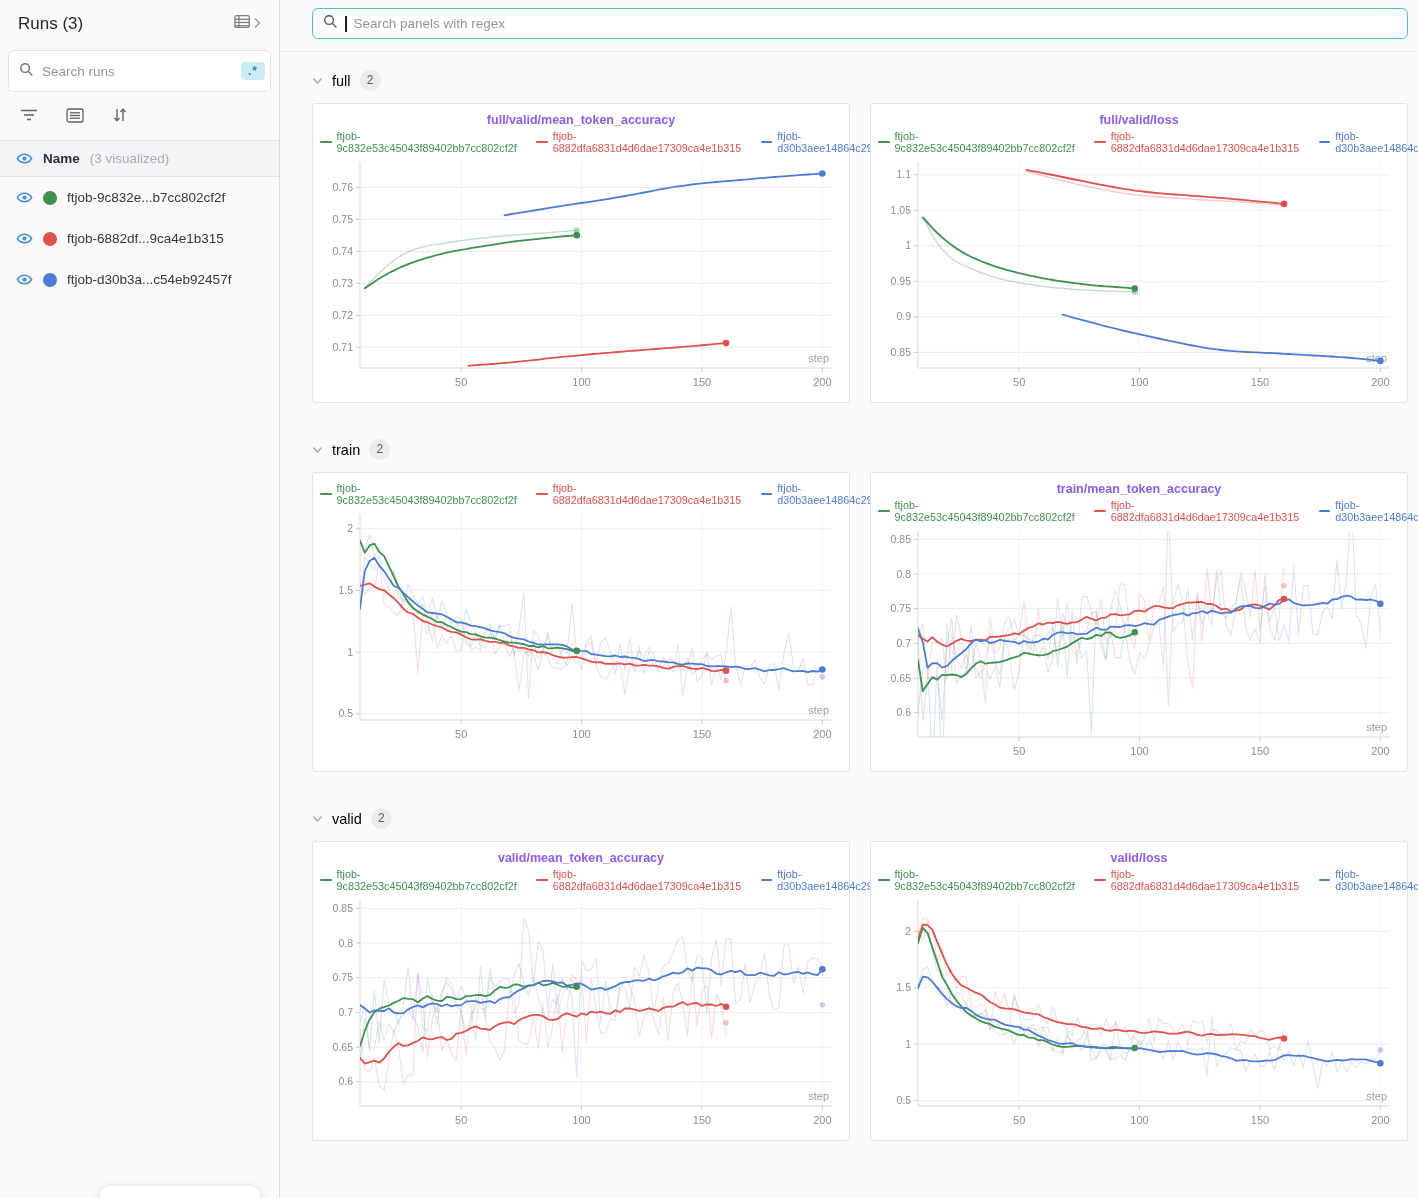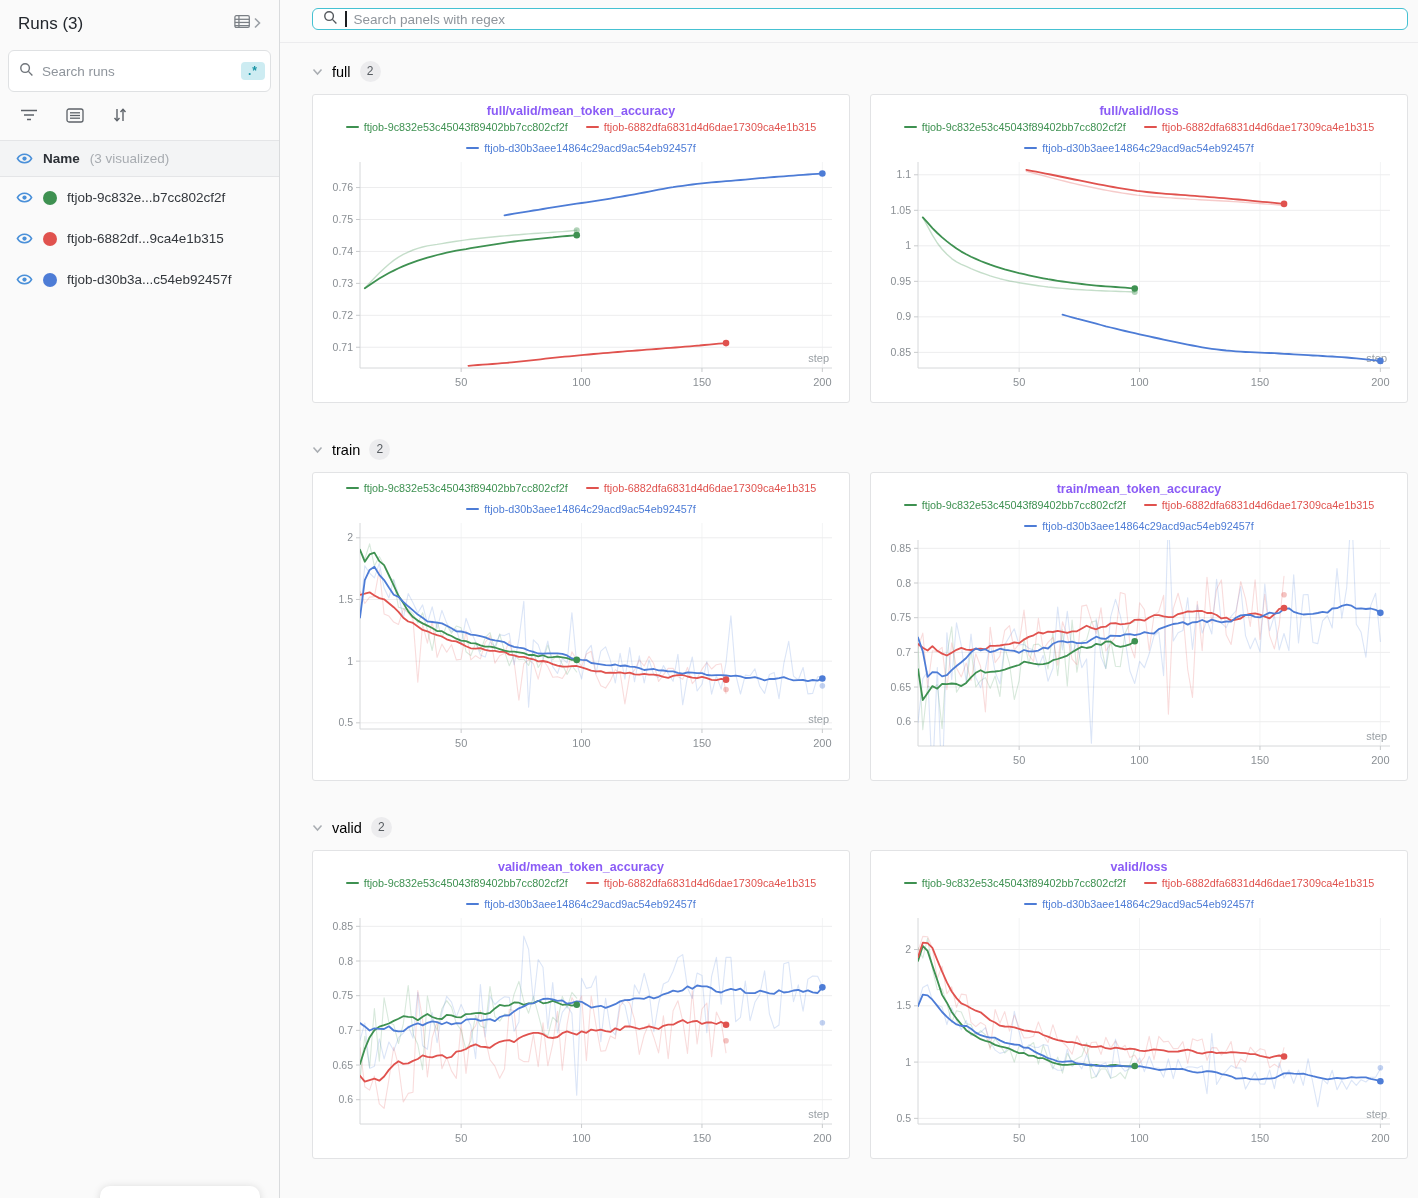--- a/index.html
+++ b/index.html
@@ -25,34 +25,34 @@
   .name-label { font-weight:bold; color:#2c3036; }
   .vis-label { color:#a8acb1; }
   .run-row { display:flex; align-items:center; gap:10px; padding:13px 16px; font-size:13.5px; color:#33373c; }
   .run-dot { width:14px; height:14px; border-radius:50%; flex:0 0 auto; }
   .eye { flex:0 0 auto; display:flex; }
   .corner-card { position:absolute; left:100px; bottom:-30px; width:160px; height:42px; background:#fff; border-radius:10px; box-shadow:0 1px 8px rgba(0,0,0,0.14); }
 
   
   .main { flex:1; min-width:0; display:flex; flex-direction:column; background:#fafafa; }
   .topbar { padding:8px 10px 12px 32px; border-bottom:1px solid #ececee; }
-  .panel-search { display:flex; align-items:center; gap:7px; height:22px; border:1.5px solid #45c1d2; border-radius:6px; background:#fff; padding:0 10px; }
+  .panel-search { display:flex; align-items:center; gap:7px; height:31px; border:1.5px solid #45c1d2; border-radius:6px; background:#fff; padding:0 10px; }
   .caret { width:1.5px; height:16px; background:#1c1e21; }
   .panel-search .ph { color:#8f959c; font-size:13.5px; }
 
   .content { padding:18px 0 0 32px; flex:1; overflow:hidden; }
   .section { margin-bottom:36px; }
   .section-head { display:flex; align-items:center; gap:9px; margin-bottom:12px; }
   .chev { display:flex; color:#a9adb2; }
   .sec-label { font-size:14.5px; color:#000000; }
   .sec-badge { background:#ececee; border-radius:11px; min-width:21px; height:21px; line-height:21px; text-align:center; font-size:12px; color:#565b60; padding:0 4px; }
   .panels { display:flex; gap:20px; }
   .panel { width:538px; min-width:538px; background:#fff; border:1px solid #e2e3e5; border-radius:3px; padding:9px 7px 2px 7px; }
   .chart-title { text-align:center; font-size:12.5px; font-weight:bold; color:#8b5cf6; margin:0 0 3px 0; }
-  .legend { display:flex; flex-direction:column; align-items:center; gap:9px; margin-bottom:2px; }
+  .legend { display:flex; flex-direction:row; align-items:flex-end; gap:18px; margin-bottom:2px; }
   .legend-row { display:flex; gap:18px; justify-content:center; }
   .legend-entry { display:flex; align-items:center; gap:5px; font-size:10.8px; }
   .dash { width:13px; height:2.6px; border-radius:2px; }
   svg.plot { display:block; }
   svg text { font-family:"Liberation Sans", sans-serif; }
 </style>
 </head>
 <body>
 
 <div class="app">

